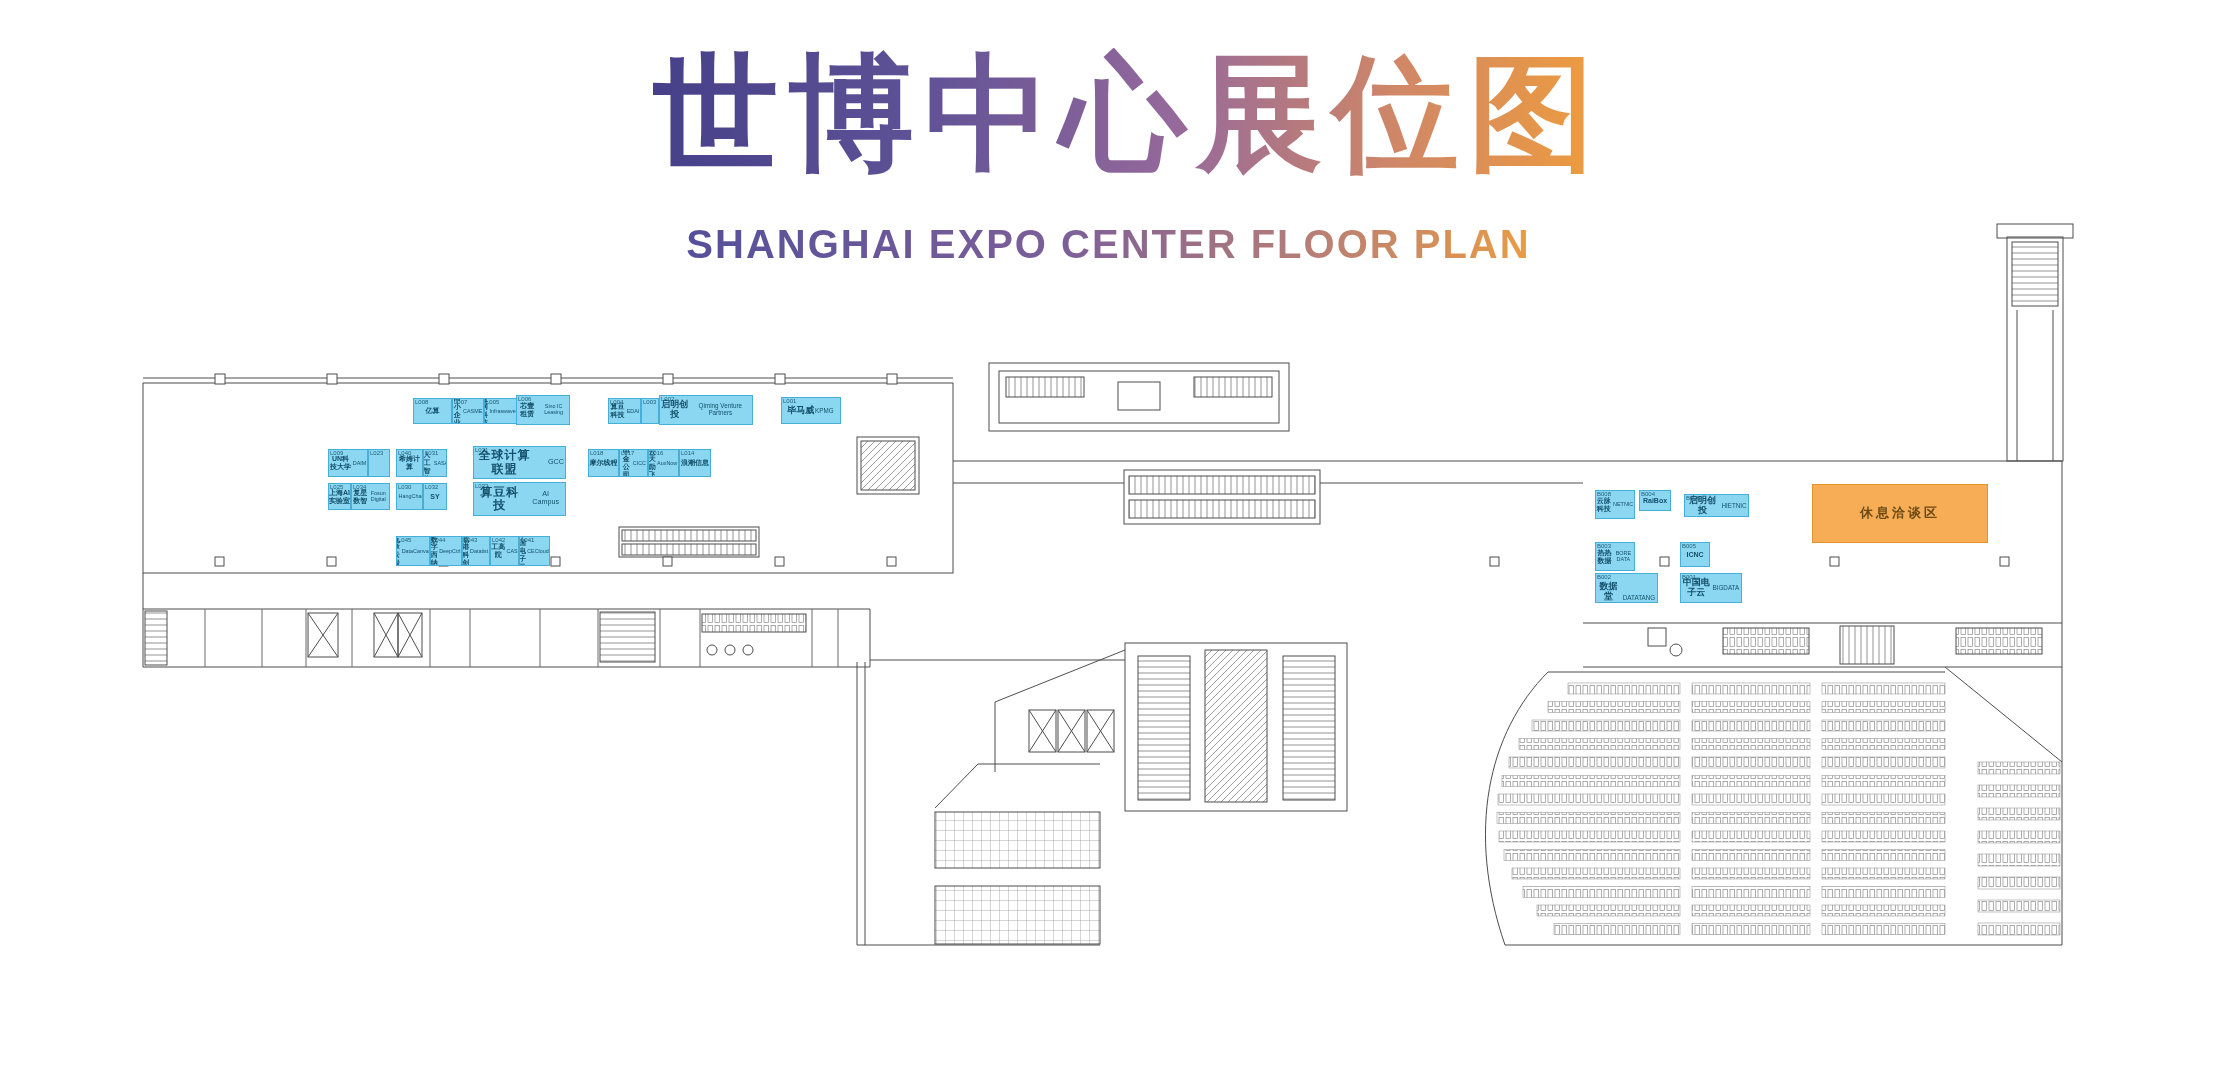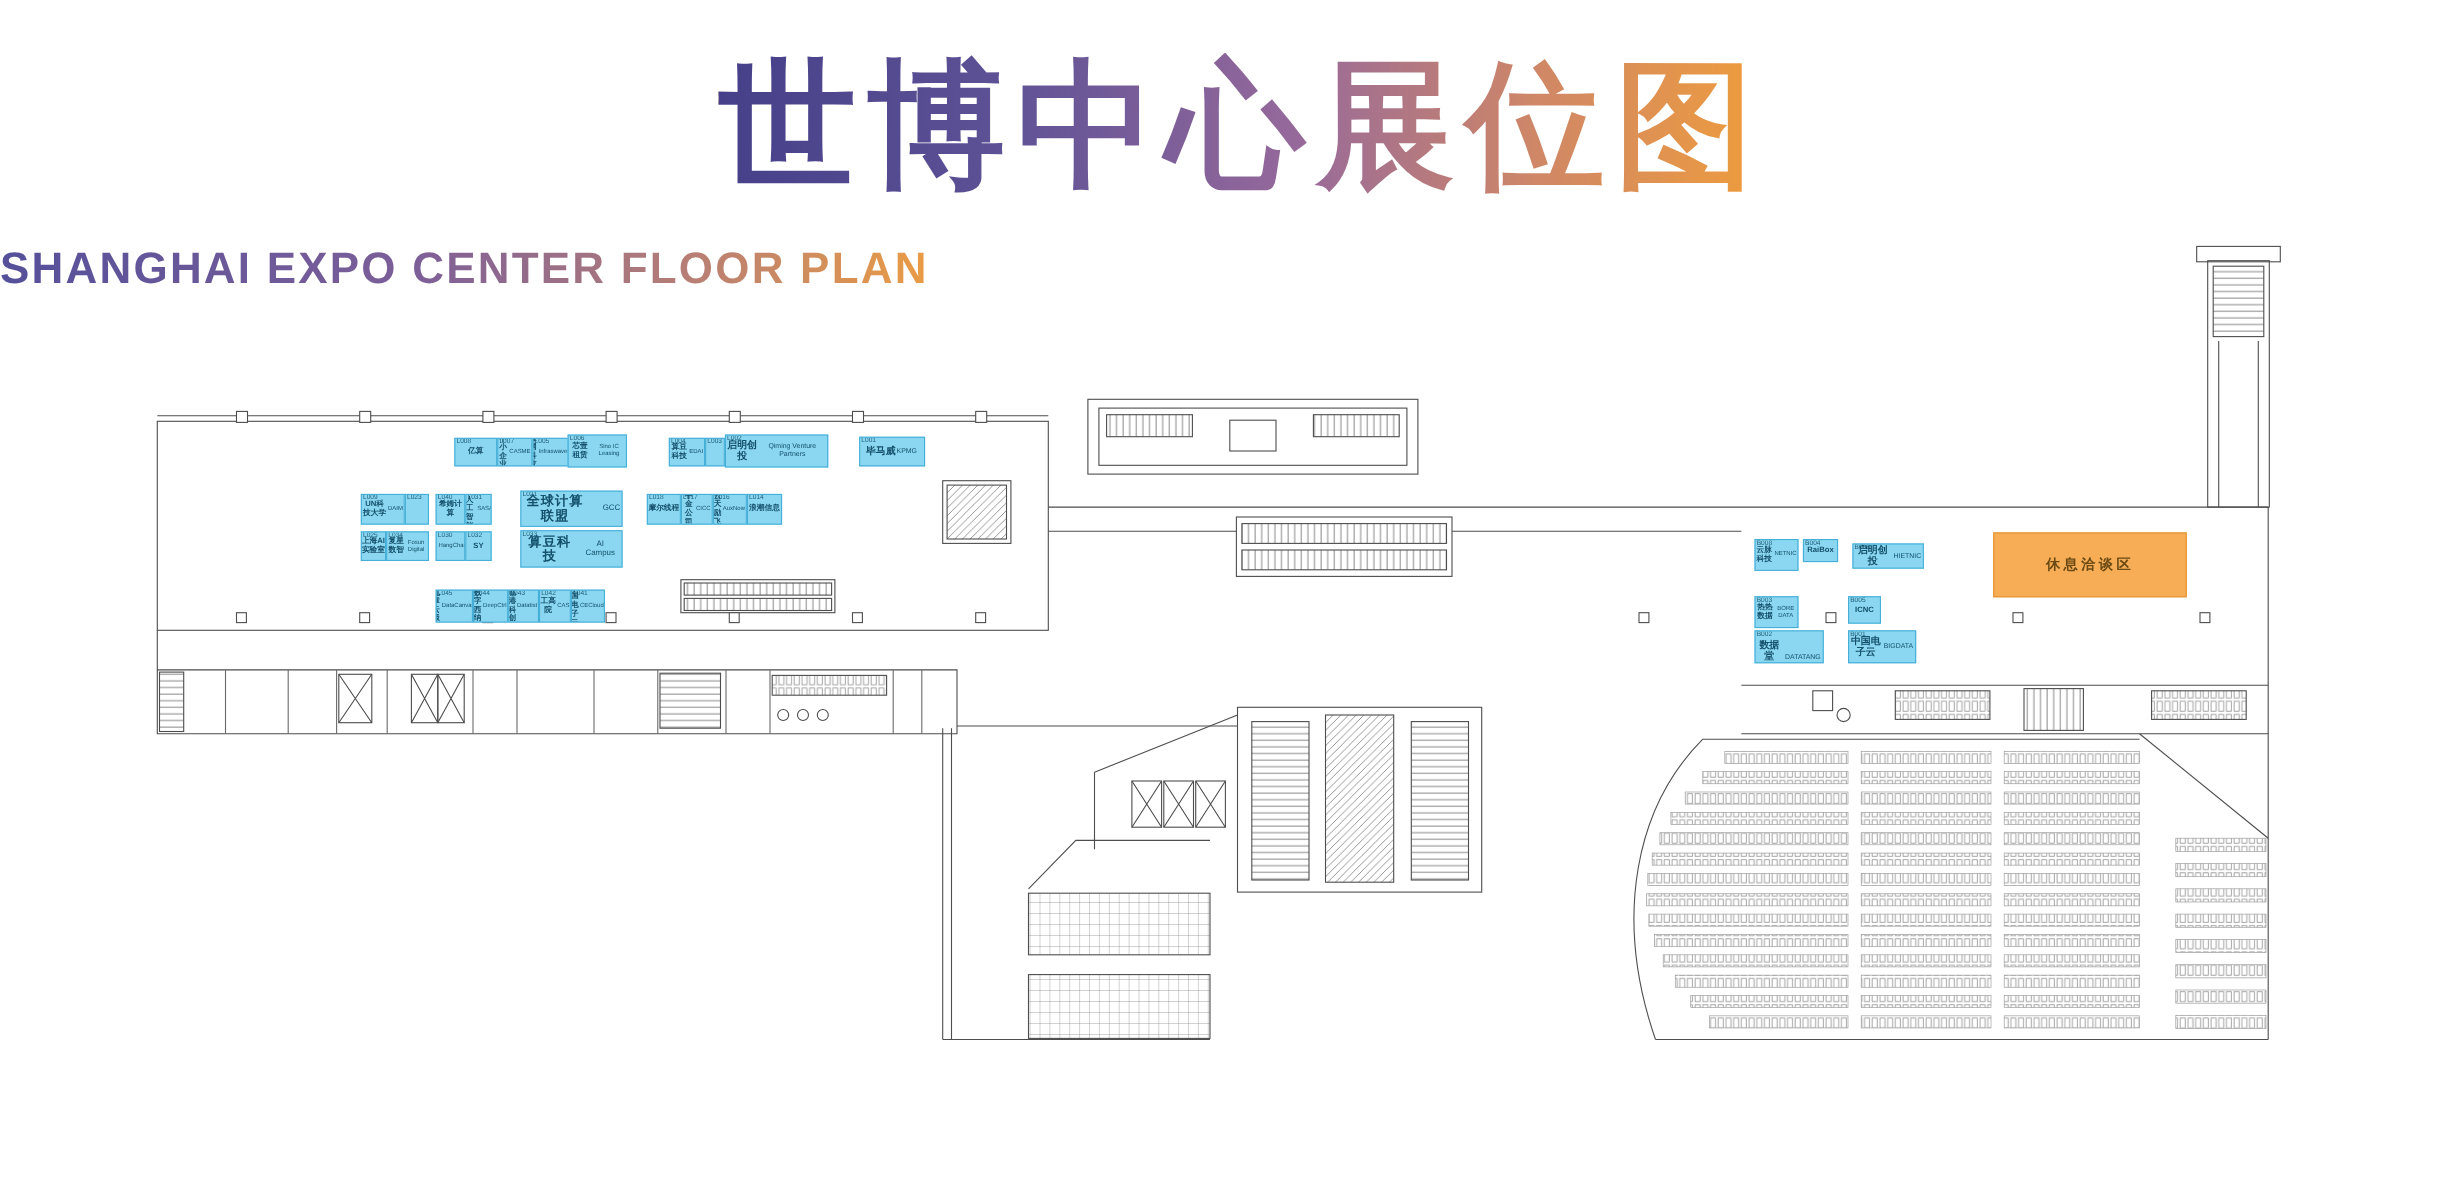--- a/index.html
+++ b/index.html
@@ -5,21 +5,21 @@
   html,body{margin:0;padding:0;background:#fff;}
   body{width:2217px;height:1080px;font-family:"Liberation Sans", sans-serif;}
   .canvas{position:relative;width:2217px;height:1080px;background:#fff;overflow:hidden;}
 
   .title-row{position:absolute;top:48px;left:0;width:100%;text-align:center;padding-left:20px;}
   .title-cn{
     display:inline-block;font-size:126px;font-weight:bold;letter-spacing:10px;line-height:1.05;
     background:linear-gradient(90deg,#454089 0%,#5f5296 28%,#96699b 55%,#cf8767 78%,#ef9d3c 100%);
     -webkit-background-clip:text;background-clip:text;color:transparent;
   }
-  .subtitle-row{position:absolute;top:222px;left:0;width:100%;text-align:left;}
+  .subtitle-row{position:absolute;top:222px;left:0;width:100%;text-align:center;}
   .title-en{
     display:inline-block;font-size:40px;font-weight:600;letter-spacing:2px;
     background:linear-gradient(90deg,#55509a 0%,#7d5f98 45%,#b87f74 75%,#ea9c44 100%);
     -webkit-background-clip:text;background-clip:text;color:transparent;
   }
 
   #booth-layer{position:absolute;left:0;top:0;width:2217px;height:1080px;}
   .booth{
     position:absolute;box-sizing:border-box;overflow:hidden;
     background:var(--booth-fill,#8BD7F1);border:1px solid var(--booth-border,#45AFD8);

